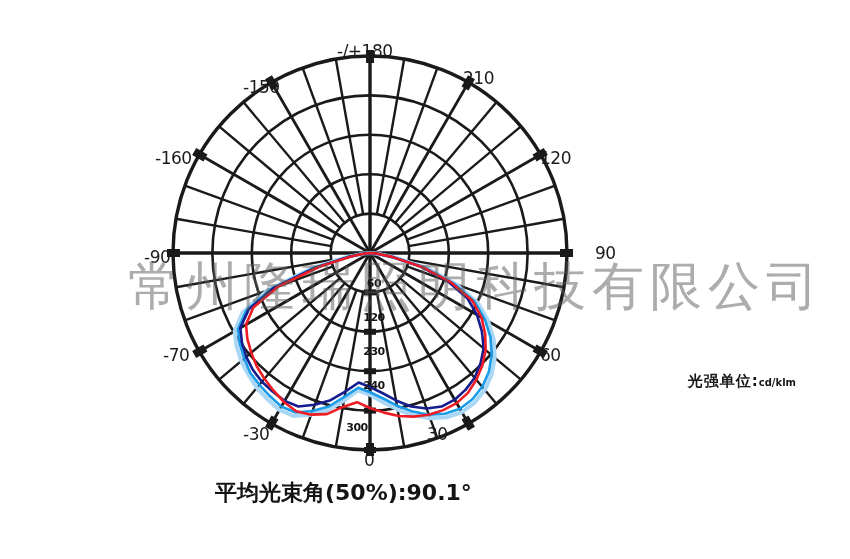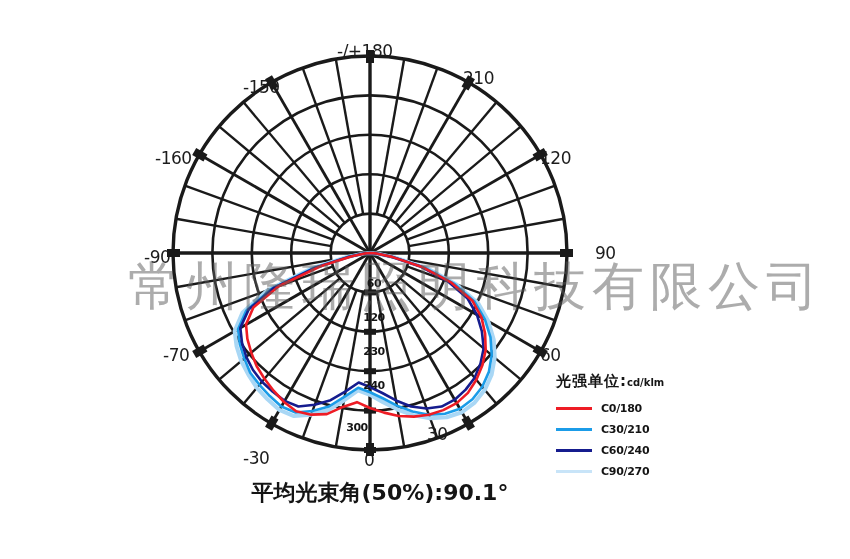--- a/index.html
+++ b/index.html
@@ -41,21 +41,21 @@
     text-align:center;
     transform:translateX(-50%);
     letter-spacing:-0.5px;
   }
 
   
   #caption{
     position:absolute;
     left:215px;top:478px;
     width:330px;
-    text-align:center;
+    text-align:left;
     font-family:"DejaVu Sans", sans-serif;
     font-size:22px;
     font-weight:bold;
     color:#141414;
     white-space:nowrap;
     letter-spacing:0px;
   }
 
   
   #watermark{
@@ -78,22 +78,22 @@
     position:absolute;
     left:556px;top:372px;
     width:240px;
   }
   #legend-title{
     font-family:"DejaVu Sans", sans-serif;
     font-size:15px;
     font-weight:bold;
     color:#161616;
     white-space:nowrap;
-    margin-bottom:7px;
     letter-spacing:1px;
+    text-align:right;
   }
   #legend-title .unit{
     font-size:10px;
     letter-spacing:0px;
     font-weight:bold;
   }
   .legend-row{
     display:flex;
     align-items:center;
     height:21px;
@@ -192,51 +192,33 @@
 
   <div class="ang-label" id="al-180" style="left:337px;top:41px;">-/+180</div>
   <div class="ang-label" id="al-m150" style="left:243px;top:68px;margin-top:9px;">-150</div>
   <div class="ang-label" id="al-150" style="left:463px;top:68px;">210</div>
   <div class="ang-label" id="al-m120" style="left:155px;top:148px;">-160</div>
   <div class="ang-label" id="al-120" style="left:540px;top:148px;">120</div>
   <div class="ang-label" id="al-m90" style="left:144px;top:247px;">-90</div>
   <div class="ang-label" id="al-90" style="left:583px;top:243px;margin-left:12px;">90</div>
   <div class="ang-label" id="al-m60" style="left:163px;top:345px;">-70</div>
   <div class="ang-label" id="al-60" style="left:540px;top:345px;">60</div>
-  <div class="ang-label" id="al-m30" style="left:243px;top:448px;">-30</div>
+  <div class="ang-label" id="al-m30" style="left:243px;top:424px;">-30</div>
   <div class="ang-label" id="al-30" style="left:427px;top:424px;">30</div>
   <div class="ang-label" id="al-0" style="left:364px;top:450px;">0</div>
 
   <div class="rad-label" id="rl-0" style="left:374px;top:277px;">60</div>
   <div class="rad-label" id="rl-1" style="left:374px;top:311px;">120</div>
   <div class="rad-label" id="rl-2" style="left:374px;top:345px;">230</div>
   <div class="rad-label" id="rl-3" style="left:374px;top:379px;">240</div>
   <div class="rad-label" id="rl-4" style="left:357px;top:421px;">300</div>
 
   <div id="watermark">常州隆瑞照明科技有限公司</div>
 
   <div id="caption">平均光束角(50%):90.1°</div>
 
   <div id="legend">
     <div id="legend-title">
       <span>光强单位:</span><span class="unit">cd/klm</span>
     </div>
-    <div id="legend-items">
-        <div class="legend-row">
-          <div class="legend-swatch" style="background: rgb(238, 28, 37);"></div>
-          <div class="legend-text">C0/180</div>
-        </div>
-        <div class="legend-row">
-          <div class="legend-swatch" style="background: rgb(27, 156, 232);"></div>
-          <div class="legend-text">C30/210</div>
-        </div>
-        <div class="legend-row">
-          <div class="legend-swatch" style="background: rgb(21, 28, 142);"></div>
-          <div class="legend-text">C60/240</div>
-        </div>
-        <div class="legend-row">
-          <div class="legend-swatch" style="background: rgb(200, 228, 248);"></div>
-          <div class="legend-text">C90/270</div>
-        </div>
-      </div>
   </div>
 
 </div>
 
 </body></html>

